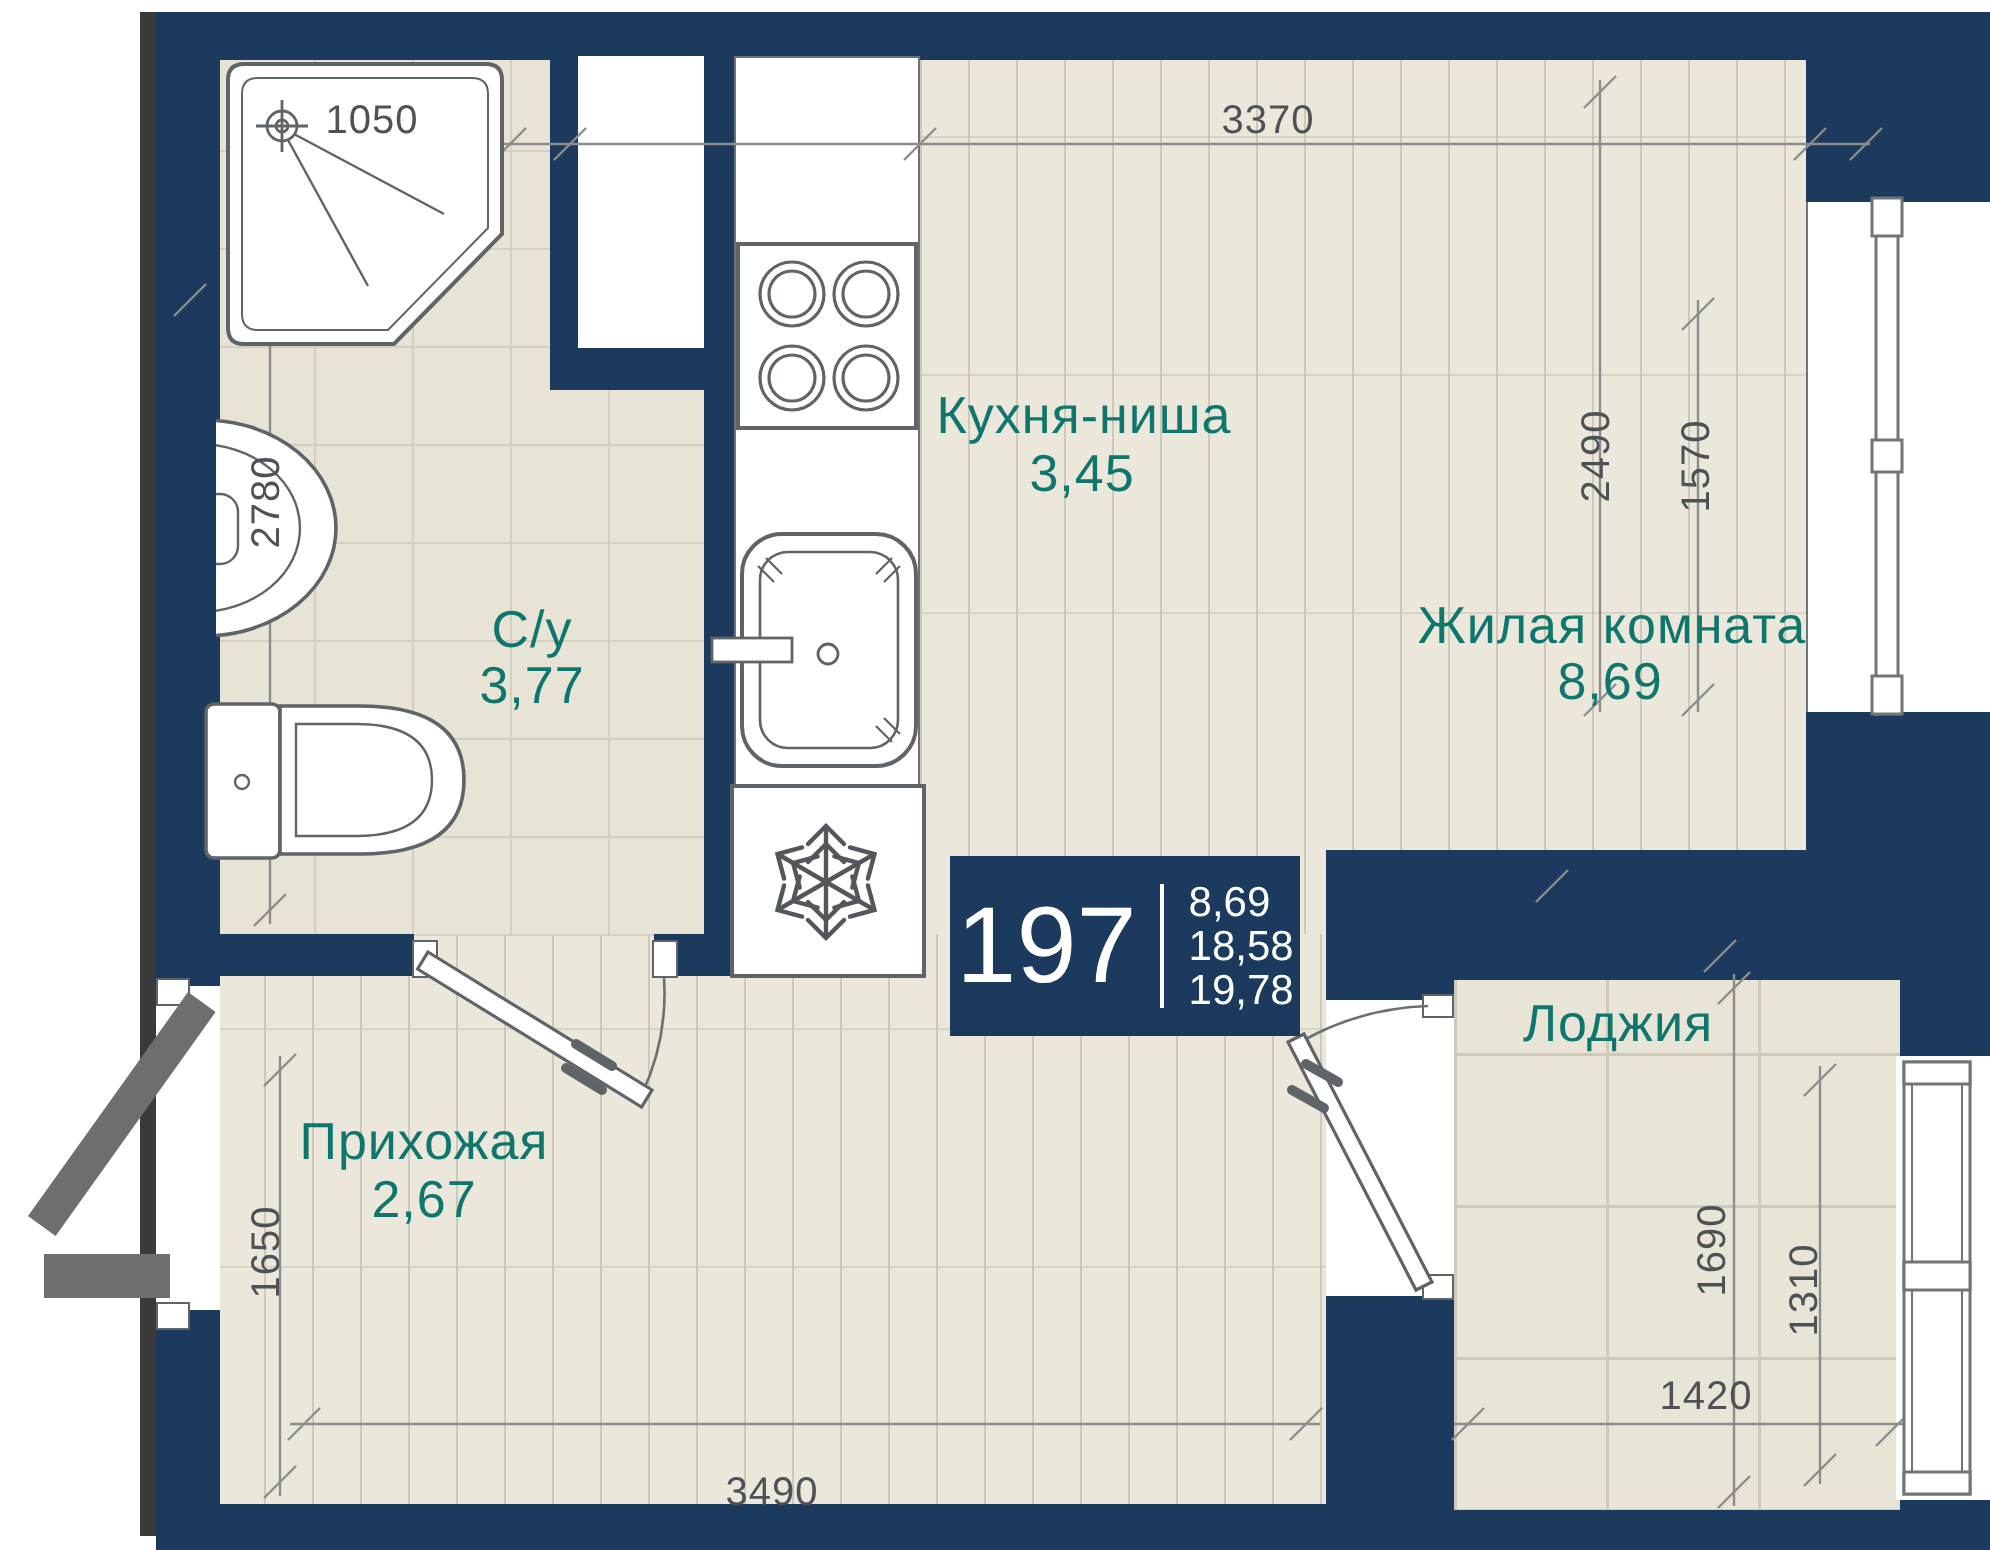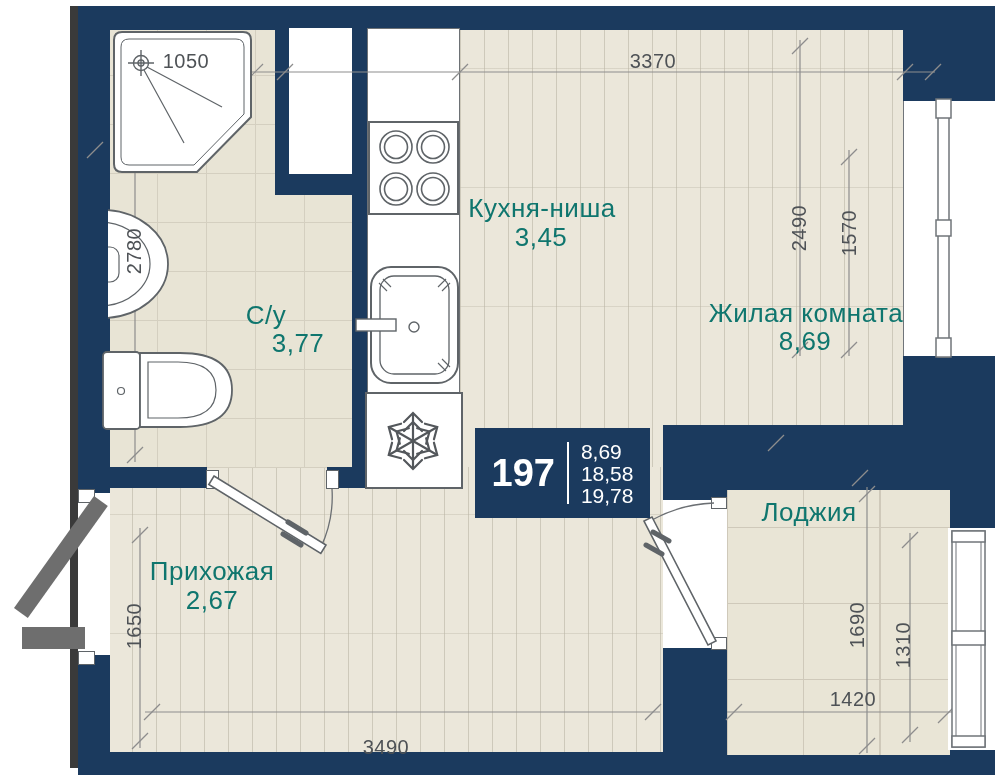--- a/index.html
+++ b/index.html
@@ -28,21 +28,21 @@
   svg.overlay{position:absolute;left:0;top:0;pointer-events:none;}
   
   .lbl{position:absolute;transform:translate(-50%,-50%);color:#0f766e;font-size:26px;
        letter-spacing:.5px;white-space:nowrap;text-align:center;}
   .dim{position:absolute;transform:translate(-50%,-50%);color:#4e5256;font-size:20px;
        letter-spacing:.5px;white-space:nowrap;}
   .dim.rot{transform:translate(-50%,-50%) rotate(-90deg);}
   
   .badge{position:absolute;left:475px;top:428px;width:175px;height:90px;background:#1b3a5e;
          color:#fff;display:flex;align-items:center;justify-content:center;gap:12px;}
-  .badge .num{font-size:38px;font-weight:700;letter-spacing:0;}
+  .badge .num{font-size:54px;font-weight:400;letter-spacing:0;}
   .badge .sep{width:2px;height:62px;background:#ffffff;}
   .badge .areas{display:flex;flex-direction:column;justify-content:center;font-size:21px;line-height:1.0;gap:1px;}
 </style>
 </head>
 <body>
 
 <div class="plan">
 
   <div class="abs wood" style="left:460px;top:28px;width:445px;height:398px;"></div>
   <div class="abs wood" style="left:460px;top:420px;width:203px;height:52px;"></div>
@@ -223,27 +223,27 @@
       <rect x="952" y="631" width="33" height="14" stroke-width="1.5"></rect>
       <rect x="952" y="736" width="33" height="11" stroke-width="1.5"></rect>
     </g>
   </svg>
 
   <div class="lbl" style="left:542px;top:208px;">Кухня-ниша</div>
   <div class="lbl" style="left:541px;top:237px;">3,45</div>
   <div class="lbl" style="left:806px;top:313px;">Жилая комната</div>
   <div class="lbl" style="left:805px;top:341px;">8,69</div>
   <div class="lbl" style="left:266px;top:315px;">С/у</div>
-  <div class="lbl" style="left:266px;top:343px;margin-left:32px;">3,77</div>
+  <div class="lbl" style="left:266px;top:343px;">3,77</div>
   <div class="lbl" style="left:212px;top:571px;">Прихожая</div>
   <div class="lbl" style="left:212px;top:600px;">2,67</div>
   <div class="lbl" style="left:809px;top:512px;">Лоджия</div>
 
   <div class="dim" style="left:186px;top:61px;">1050</div>
-  <div class="dim" style="left:634px;top:61px;margin-left:19px;">3370</div>
+  <div class="dim" style="left:634px;top:61px;">3370</div>
   <div class="dim rot" style="left:799px;top:228px;">2490</div>
   <div class="dim rot" style="left:849px;top:233px;">1570</div>
   <div class="dim rot" style="left:134px;top:251px;">2780</div>
   <div class="dim rot" style="left:134px;top:626px;">1650</div>
   <div class="dim" style="left:386px;top:699px;margin-top:48px;">3490</div>
   <div class="dim rot" style="left:857px;top:625px;">1690</div>
   <div class="dim rot" style="left:903px;top:645px;">1310</div>
   <div class="dim" style="left:837px;top:699px;margin-left:16px;">1420</div>
 
   <div class="badge">

